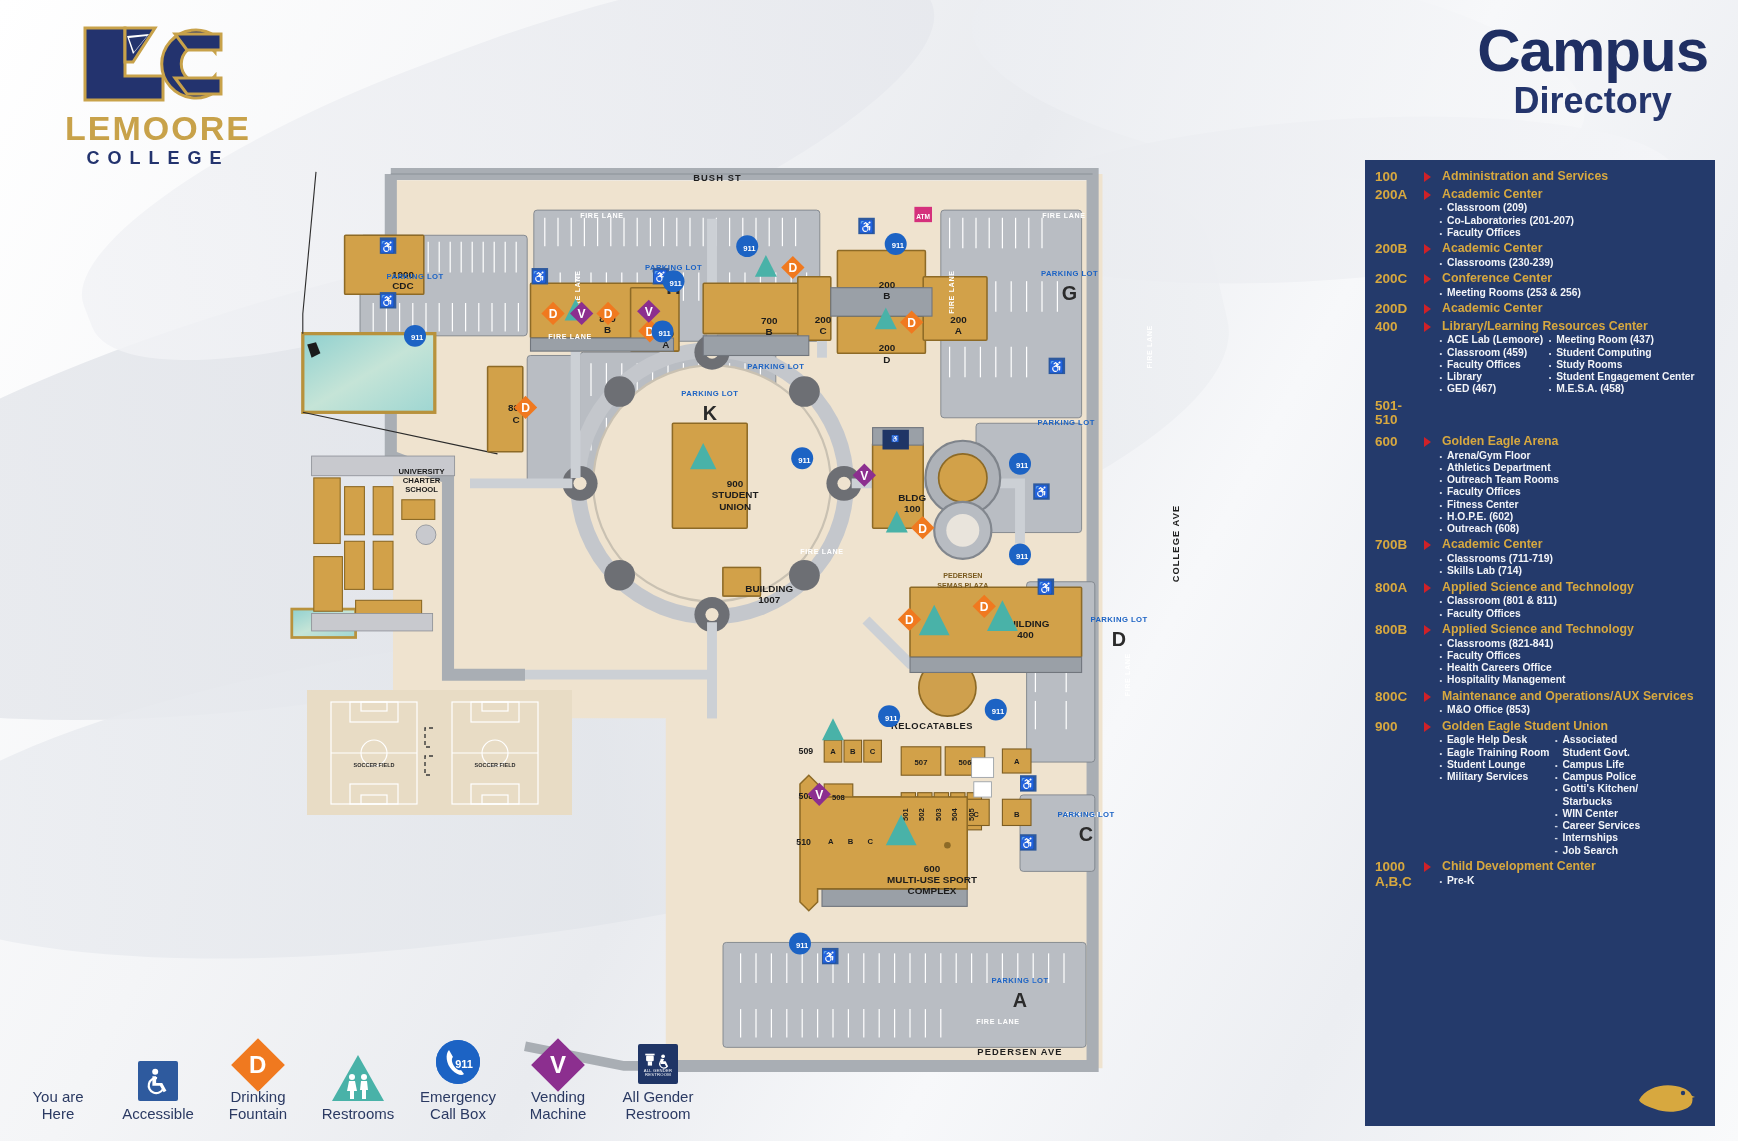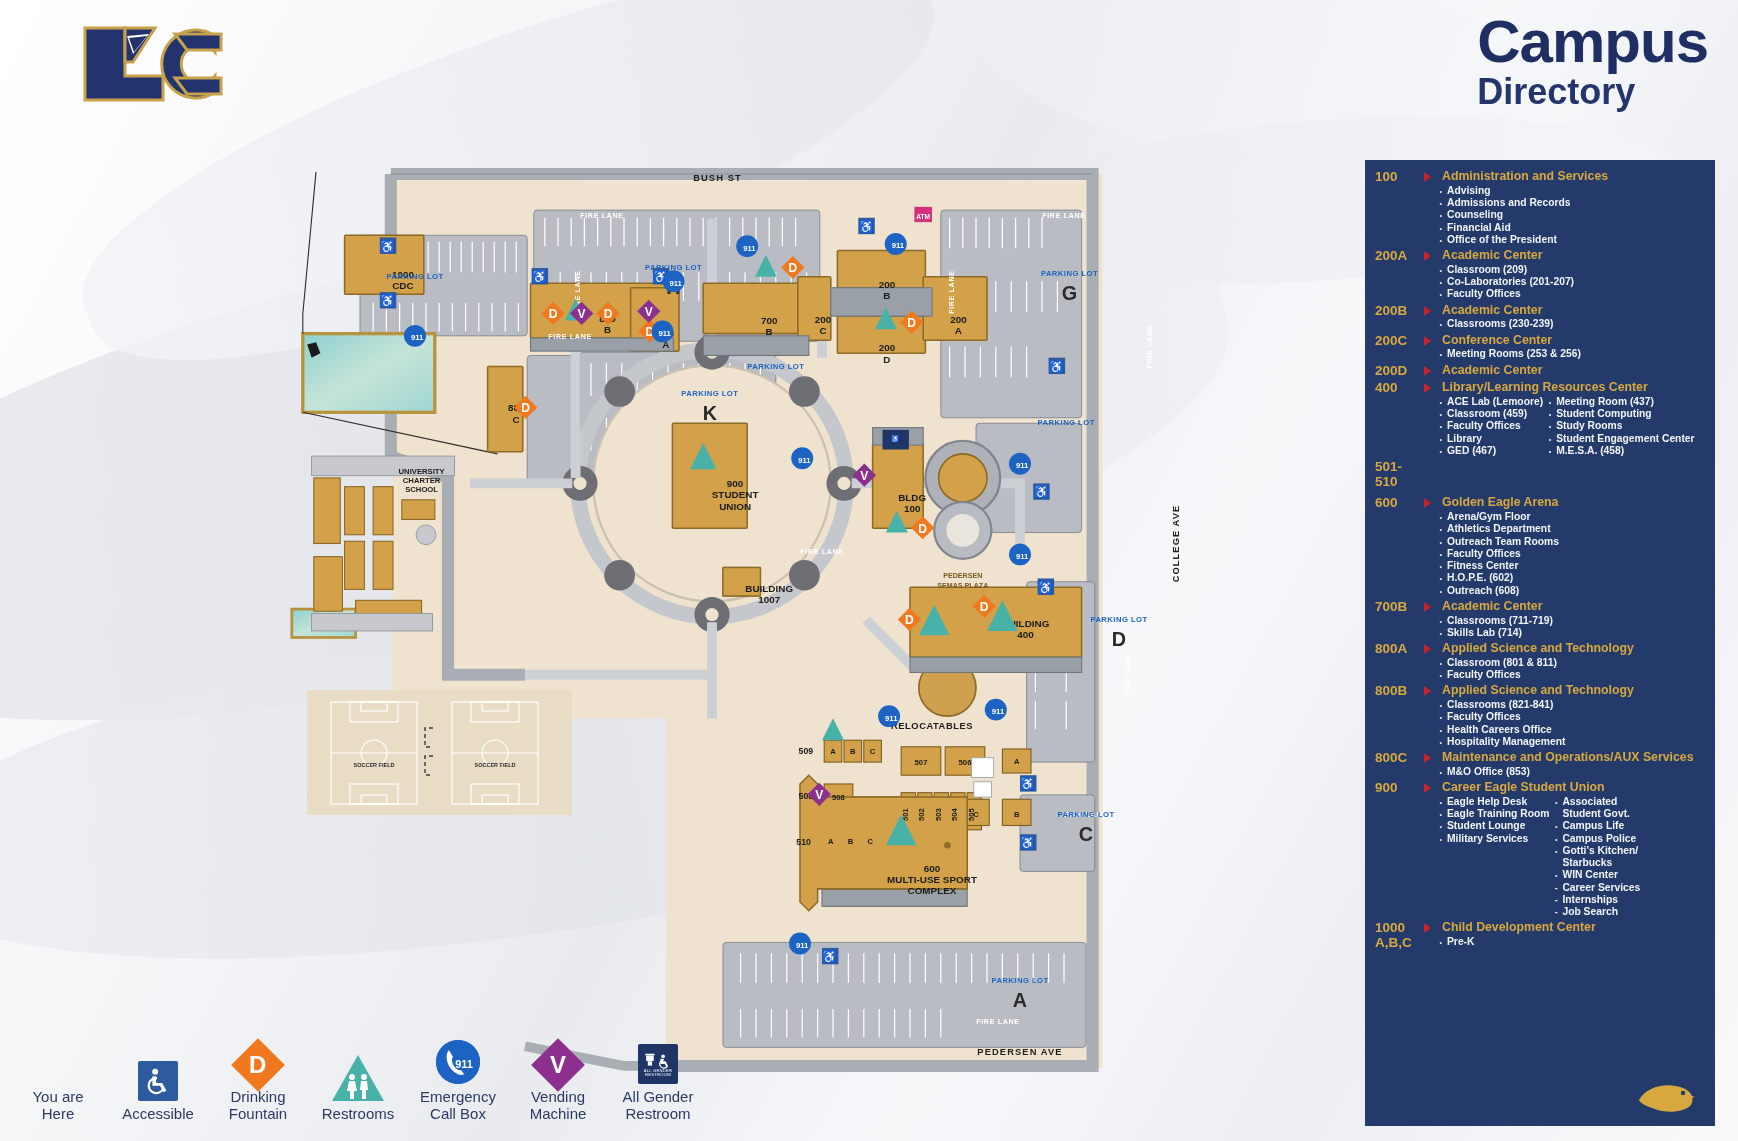--- a/index.html
+++ b/index.html
@@ -30,21 +30,21 @@
          background:linear-gradient(90deg,#e9ebef,#f4f5f8); border-radius:50%;}
 
   
   #logo { position:absolute; left:38px; top:14px; width:240px; height:140px; }
   .logo-mark { position:relative; width:190px; height:95px; margin:0 auto; }
   .logo-text { text-align:center; margin-top:2px; }
   .logo-lemoore { font-size:34px; font-weight:bold; letter-spacing:2px; color:#c8a24a; line-height:1; }
   .logo-college { font-size:18px; font-weight:bold; letter-spacing:8px; color:#23336e; line-height:1.5; }
 
   
-  #title { position:absolute; right:30px; top:12px; text-align:left; }
+  #title { position:absolute; right:30px; top:21px; text-align:center; }
   #title .t1 { font-size:60px; font-weight:bold; color:#1f2f63; letter-spacing:-1px; line-height:1; }
   #title .t2 { font-size:36px; font-weight:bold; color:#24356c; line-height:1.1; margin-top:0;}
 
   
   #directory {
     position:absolute; left:1365px; top:160px; width:350px; height:966px;
     background:#243a6b; color:#fff; padding:10px 8px 8px 10px;
     font-size:9.6px; overflow:hidden;
   }
   .dir-entry { display:flex; margin-bottom:3px; }
@@ -103,20 +103,24 @@
     <div class="logo-mark">
       <svg viewBox="0 0 190 95" style="width:190px;height:95px;">
         <path d="M22 14 L62 14 L62 62 L100 62 L100 86 L22 86 Z" fill="#23336e" stroke="#c8a24a" stroke-width="3"></path>
         <path d="M62 14 L92 14 L70 48 L62 48 Z" fill="#23336e" stroke="#c8a24a" stroke-width="3"></path>
         <path d="M64 22 L86 20 L70 40 Z" fill="#ffffff"></path>
         <path d="M66 24 L84 22 L71 38 Z" fill="#23336e"></path>
         <path d="M152 22 a34 34 0 1 0 0 56 l0 -16 a19 19 0 1 1 0 -24 Z" fill="#23336e" stroke="#c8a24a" stroke-width="3"></path>
         <path d="M112 20 L158 20 L158 36 L124 36 Z" fill="#23336e" stroke="#c8a24a" stroke-width="3"></path>
         <path d="M112 64 L158 64 L158 80 L124 80 Z" fill="#23336e" stroke="#c8a24a" stroke-width="3"></path>
       </svg>
+    </div>
+    <div class="logo-text">
+      <div class="logo-lemoore">LEMOORE</div>
+      <div class="logo-college">COLLEGE</div>
     </div>
   </div>
 
   <div id="title">
     <div class="t1">Campus</div>
     <div class="t2">Directory</div>
   </div>
 
   <div id="map">
     <svg class="mapsvg" viewBox="0 0 1000 860" preserveAspectRatio="none">
@@ -798,29 +802,20 @@
     <div id="dir-list">
         <div class="dir-entry">
           <div class="dir-code">100</div>
           <div class="dir-body">
             <div class="dir-title-row">
               <div class="dir-arrow">
                 <span></span>
               </div>
               <div class="dir-title">Administration and Services</div>
             </div>
-            <div class="dir-items">
-              <div class="dir-col">
-                <div class="dir-item">Advising</div>
-                <div class="dir-item">Admissions and Records</div>
-                <div class="dir-item">Counseling</div>
-                <div class="dir-item">Financial Aid</div>
-                <div class="dir-item">Office of the President</div>
-              </div>
-            </div>
           </div>
         </div>
         <div class="dir-entry">
           <div class="dir-code">200A</div>
           <div class="dir-body">
             <div class="dir-title-row">
               <div class="dir-arrow">
                 <span></span>
               </div>
               <div class="dir-title">Academic Center</div>
@@ -998,21 +993,21 @@
             </div>
           </div>
         </div>
         <div class="dir-entry">
           <div class="dir-code">900</div>
           <div class="dir-body">
             <div class="dir-title-row">
               <div class="dir-arrow">
                 <span></span>
               </div>
-              <div class="dir-title">Career Eagle Student Union</div>
+              <div class="dir-title">Golden Eagle Student Union</div>
             </div>
             <div class="dir-items">
               <div class="dir-col">
                 <div class="dir-item">Eagle Help Desk</div>
                 <div class="dir-item">Eagle Training Room</div>
                 <div class="dir-item">Student Lounge</div>
                 <div class="dir-item">Military Services</div>
               </div>
               <div class="dir-col">
                 <div class="dir-item">Associated</div>

